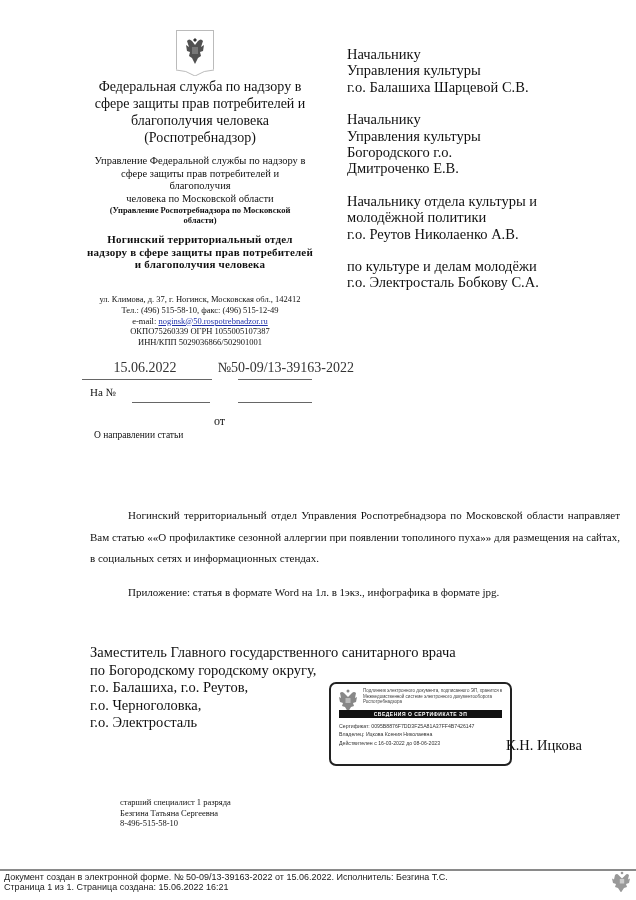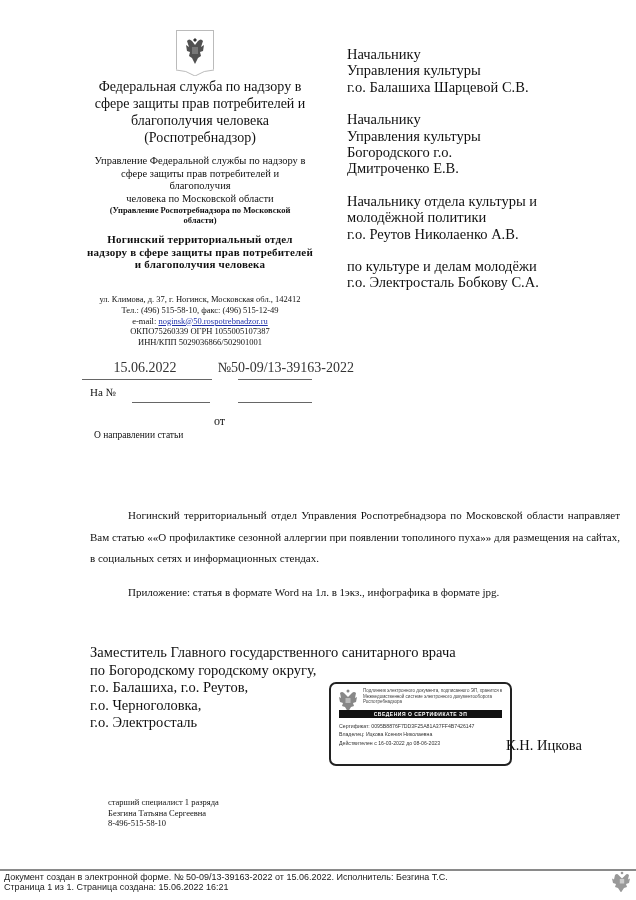--- a/index.html
+++ b/index.html
@@ -43,21 +43,21 @@
   #sig-name { left:506px; top:737px; font-size:14.5px; }
 
   
   #stamp { left:329px; top:682px; width:179px; height:80px; border:2px solid #222; border-radius:7px; background:#fff; font-family:"Liberation Sans", sans-serif; color:#333; }
   #stamp-emblem { left:6px; top:4px; width:22px; height:24px; }
   #stamp-header { left:32px; top:4px; width:144px; font-size:4.5px; line-height:5.6px; color:#444; }
   #stamp-bar { left:8px; top:26px; width:163px; height:8px; background:#111; color:#fff; font-size:5px; font-weight:bold; letter-spacing:0.5px; text-align:center; line-height:8px; }
   #stamp-details { left:8px; top:38px; width:168px; font-size:5.2px; line-height:8.3px; color:#333; }
 
   
-  #executor { left:108px; top:797px; font-size:8.5px; line-height:10.5px; }
+  #executor { left:120px; top:797px; font-size:8.5px; line-height:10.5px; }
 
   
   #footer-rule { left:0; top:869px; width:636px; height:2px; background:#8a8a8a; }
   #footer-text { left:4px; top:873px; font-size:9px; line-height:9.6px; color:#222; font-family:"Liberation Sans", sans-serif; }
   #footer-emblem { left:612px; top:870px; width:20px; height:22px; }
 </style>
 </head>
 <body>
 
 <div class="abs" id="emblem">

